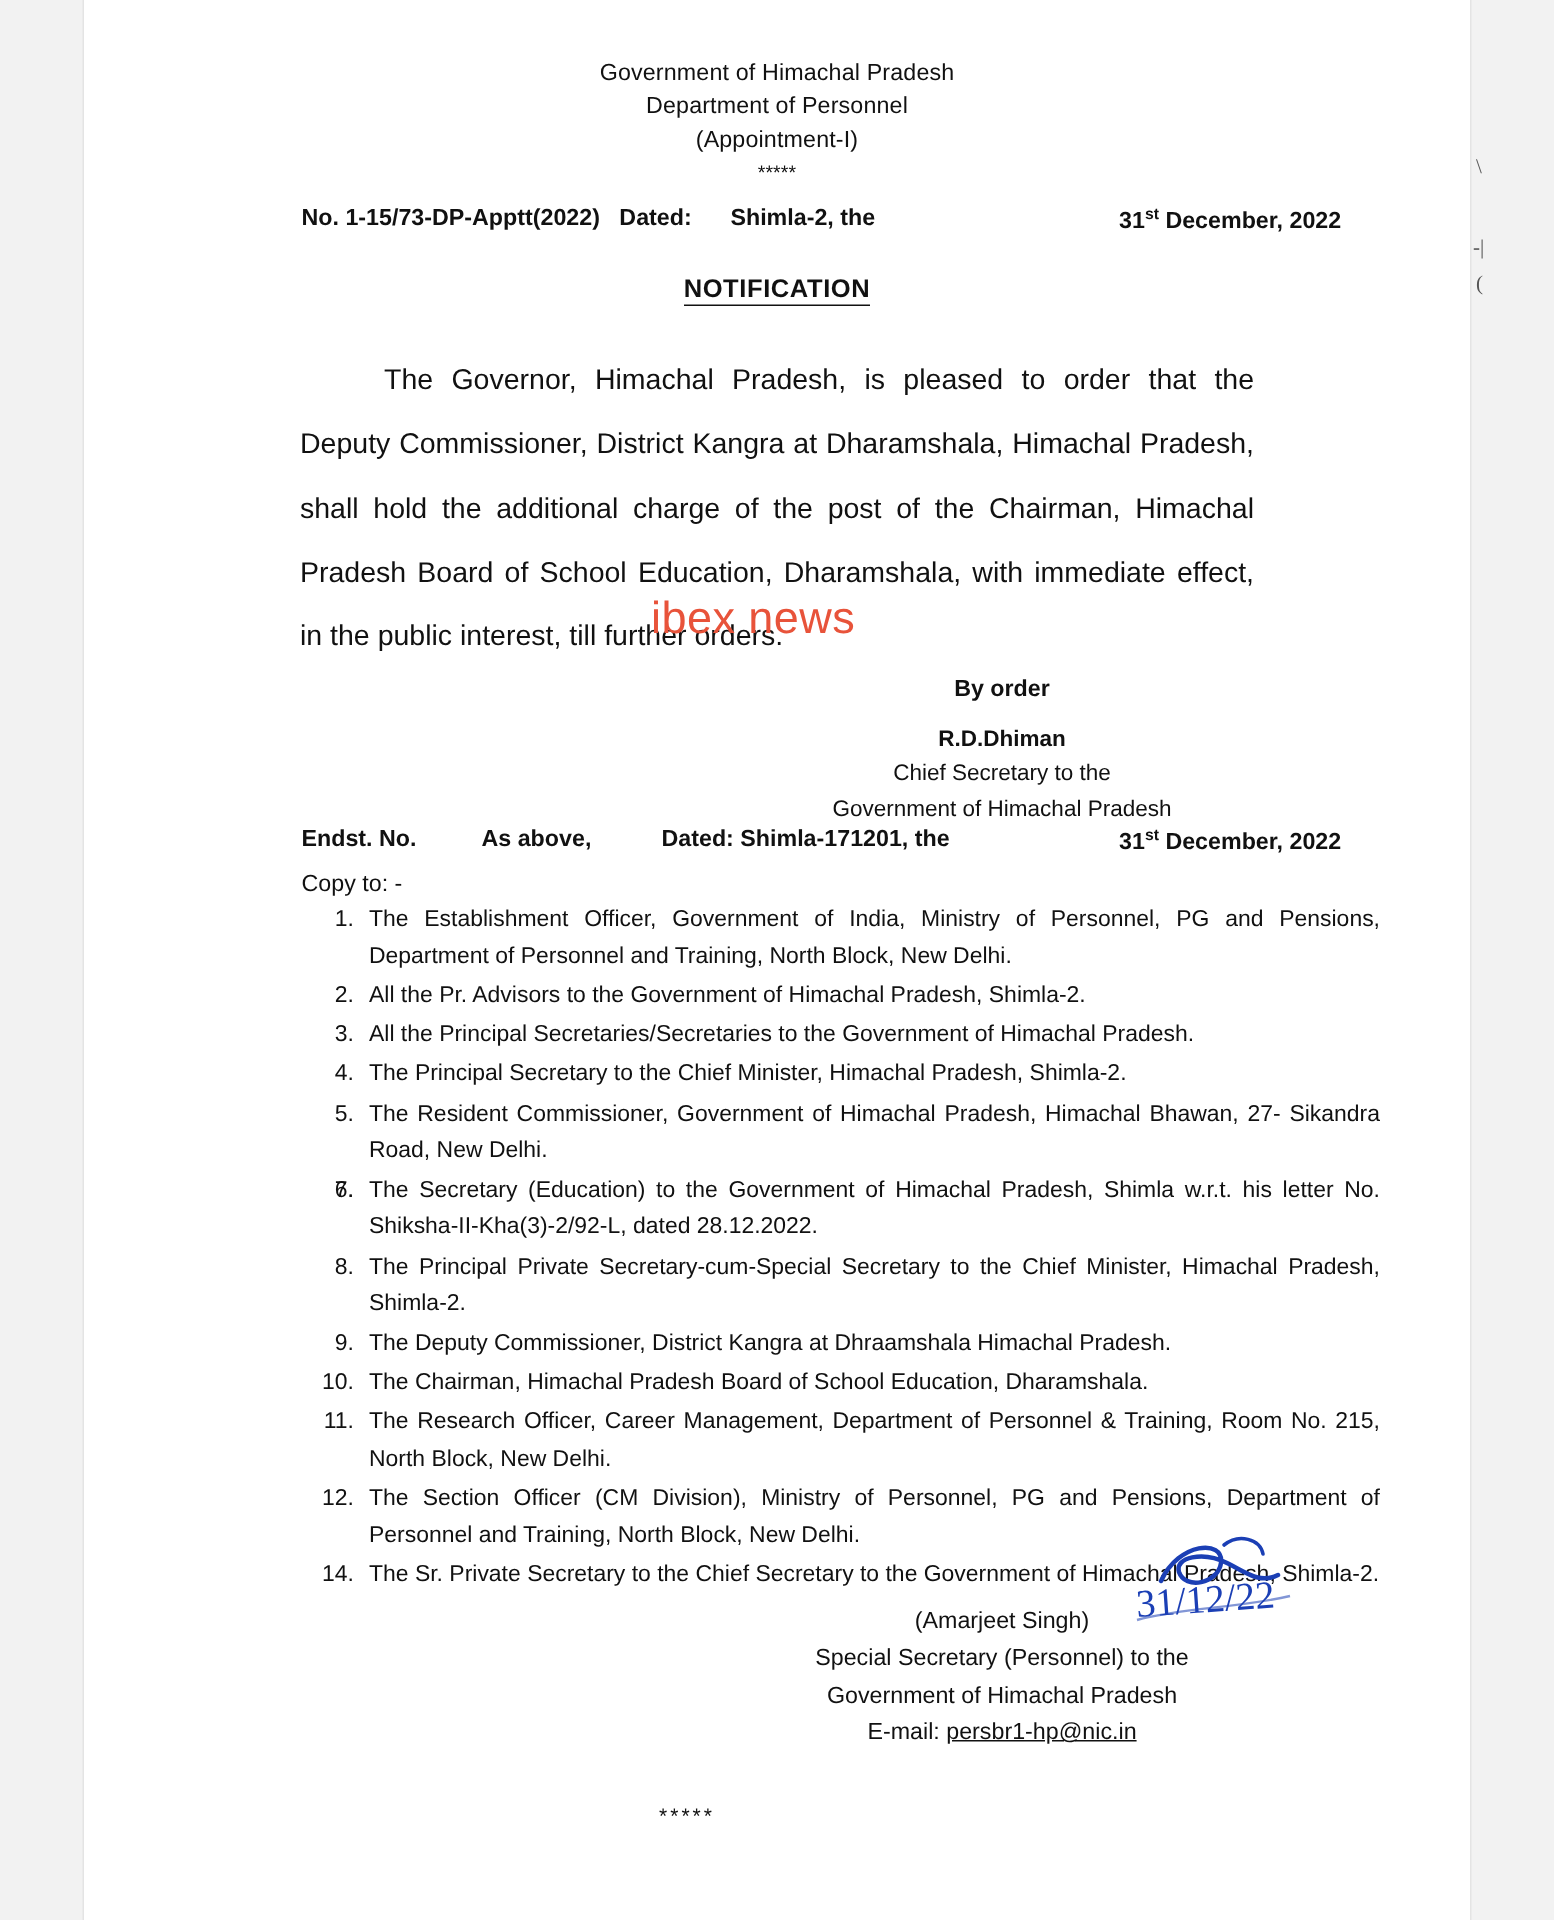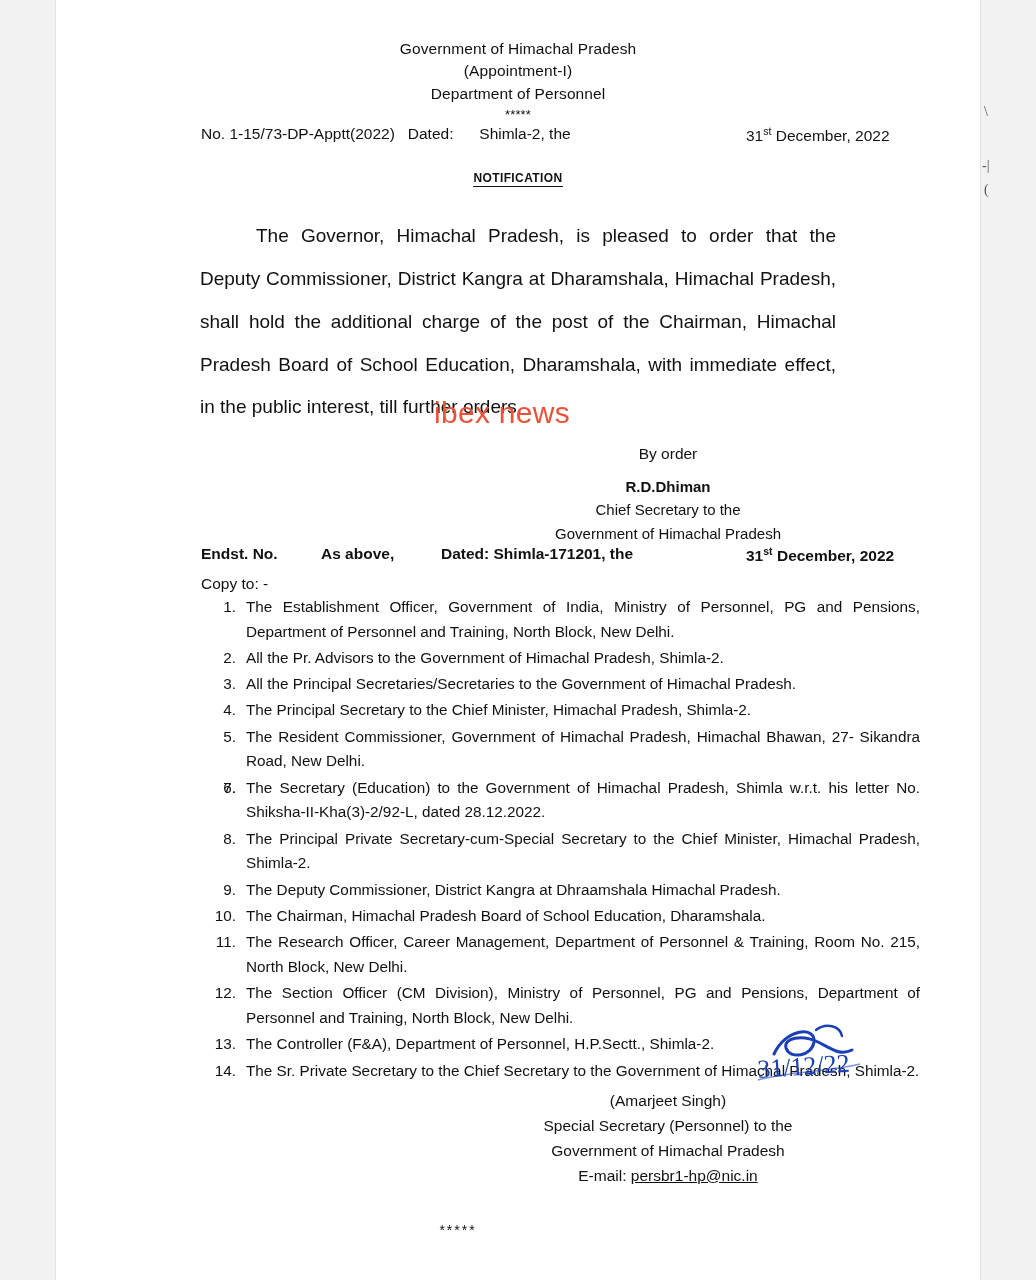--- a/index.html
+++ b/index.html
@@ -55,61 +55,64 @@
     font-size: 15.5px;
     margin-top: 38px;
   }
   .hdr div { letter-spacing: .1px; }
   .stars {
     letter-spacing: 2px;
     font-size: 13px;
     margin-top: 1px;
   }
   .refline {
+    margin-top: 12px;
     position: relative;
     height: 24px;
     font-size: 15.5px;
+    font-weight: bold;
   }
   .refline .no {
     position: absolute;
     left: 145px;
     top: 0;
     white-space: nowrap;
   }
   .refline .date {
     position: absolute;
     left: 690px;
     top: 0;
     white-space: nowrap;
   }
   sup { font-size: .68em; vertical-align: super; }
   .notif {
     text-align: center;
     margin-top: 22px;
     font-weight: bold;
-    font-size: 12px;
+    font-size: 17px;
     letter-spacing: .4px;
   }
   .notif span {
     border-bottom: 1.3px solid #111;
     padding-bottom: 1px;
   }
   .body-para {
     margin: 30px 144px 0 144px;
     text-align: justify;
     text-justify: inter-word;
     line-height: 2.25;
     font-size: 19px;
   }
   .body-para .indent { display: inline-block; width: 56px; }
   .byorder {
-    margin-top: 16px;
+    margin-top: 4px;
     text-align: center;
     padding-left: 300px;
     font-size: 15.5px;
+    font-weight: bold;
   }
   .sign-block {
     margin-top: 12px;
     text-align: center;
     padding-left: 300px;
     line-height: 1.55;
     font-size: 15px;
   }
   .sign-block .name { font-weight: bold; }
   .watermark {
@@ -189,22 +192,22 @@
   <div class="edge-mark" style="left:4px; top:104px;">\</div>
   <div class="edge-mark" style="left:2px; top:158px;">-|</div>
   <div class="edge-mark" style="left:4px; top:182px;">(</div>
 </div>
 
 <div class="page">
   <div class="doc">
 
     <div class="hdr">
       <div>Government of Himachal Pradesh</div>
+      <div>Department of Personnel</div>
       <div>(Appointment-I)</div>
-      <div>Department of Personnel</div>
       <div class="stars">*****</div>
     </div>
 
     <div class="refline">
       <span class="no">
         <span>No. 1-15/73-DP-Apptt(2022)</span>&nbsp;&nbsp;
         <span>Dated:</span>&nbsp;&nbsp;&nbsp;&nbsp;&nbsp;
         <span>Shimla-2, the</span>
       </span>
       <span class="date">
@@ -239,21 +242,20 @@
       <li><span class="num">3.</span><span>All the Principal Secretaries/Secretaries to the Government of Himachal Pradesh.</span></li>
       <li><span class="num">4.</span><span>The Principal Secretary to the Chief Minister, Himachal Pradesh, Shimla-2.</span></li>
       <li><span class="num">5.</span><span>The Resident Commissioner, Government of Himachal Pradesh, Himachal Bhawan, 27- Sikandra Road, New Delhi.</span></li>
       <li><span class="num">6.</span></li>
       <li><span class="num">7.</span><span>The Secretary (Education) to the Government of Himachal Pradesh, Shimla w.r.t. his letter No. Shiksha-II-Kha(3)-2/92-L, dated 28.12.2022.</span></li>
       <li><span class="num">8.</span><span>The Principal Private Secretary-cum-Special Secretary to the Chief Minister, Himachal Pradesh, Shimla-2.</span></li>
       <li><span class="num">9.</span><span>The Deputy Commissioner, District Kangra at Dhraamshala Himachal Pradesh.</span></li>
       <li><span class="num">10.</span><span>The Chairman, Himachal Pradesh Board of School Education, Dharamshala.</span></li>
       <li><span class="num">11.</span><span>The Research Officer, Career Management, Department of Personnel &amp; Training, Room No. 215, North Block, New Delhi.</span></li>
       <li><span class="num">12.</span><span>The Section Officer (CM Division), Ministry of Personnel, PG and Pensions, Department of Personnel and Training, North Block, New Delhi.</span></li>
-      <li><span class="num">13.</span><span>The Controller (F&amp;A), Department of Personnel, H.P.Sectt., Shimla-2.</span></li>
       <li><span class="num">14.</span><span>The Sr. Private Secretary to the Chief Secretary to the Government of Himachal Pradesh, Shimla-2.</span></li>
     </ol>
 
     <div class="closing">
       <div class="nm">(Amarjeet Singh)</div>
       <div>Special Secretary (Personnel) to the</div>
       <div>Government of Himachal Pradesh</div>
       <div class="email"><span>E-mail: </span><u>persbr1-hp@nic.in</u></div>
     </div>
 

